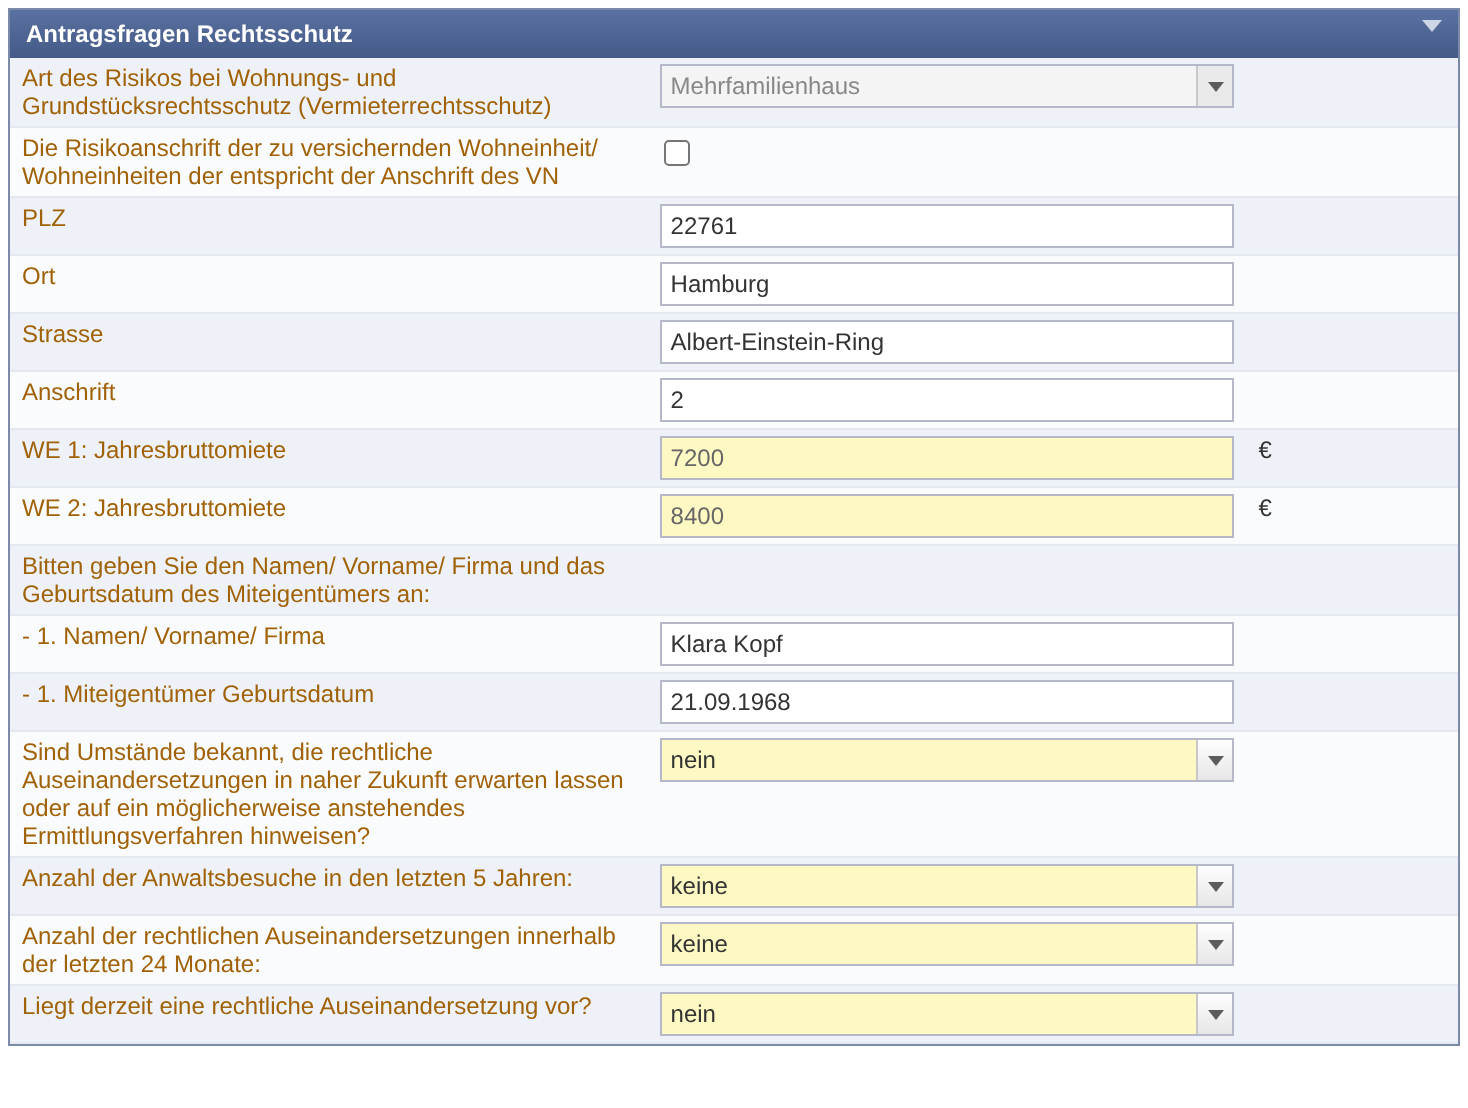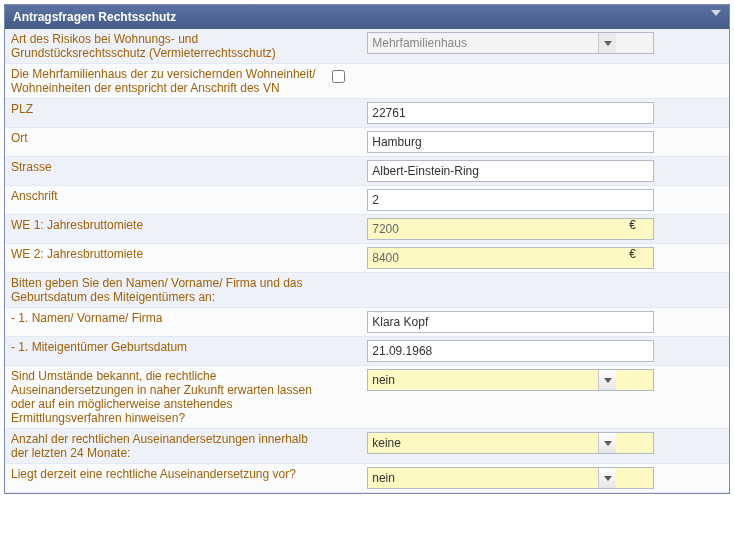--- a/index.html
+++ b/index.html
@@ -64,21 +64,20 @@
   .extra-cell1 { width: 40px; }
   .extra-cell2 { width: 40px; }
   input[type="text"] {
     width: 100%;
     height: 22px;
     border: 1px solid #b5b8c8;
     padding: 2px 4px;
     font-size: 12px;
     background: #fff;
     color: #333;
-    margin-left: 37px;
   }
   input[type="text"].readonly {
     background: #fef9c3;
     color: #666;
   }
   input[type="checkbox"] {
     margin: 3px 0 0 2px;
   }
   .select-wrap {
     position: relative;
@@ -138,21 +137,21 @@
                 <div class="arrow"></div>
               </div>
         </div>
       </td>
       <td class="suffix-cell"></td>
       <td class="extra-cell1"></td>
       <td class="extra-cell2"></td>
     </tr>
 
     <tr>
-      <td class="label-cell">Die Mehrfamilienhaus der zu versichernden Wohneinheit/ Wohneinheiten der entspricht der Anschrift des VN</td>
+      <td class="label-cell">Die Risikoanschrift der zu versichernden Wohneinheit/ Wohneinheiten der entspricht der Anschrift des VN</td>
       <td class="field-cell">
         <input type="checkbox" style="">
       </td>
       <td class="suffix-cell"></td>
       <td class="extra-cell1"></td>
       <td class="extra-cell2"></td>
     </tr>
 
     <tr>
       <td class="label-cell">PLZ</td>
@@ -234,20 +233,34 @@
           <div class="trigger">
                 <div class="arrow"></div>
               </div>
         </div>
       </td>
       <td class="suffix-cell"></td>
       <td class="extra-cell1"></td>
       <td class="extra-cell2"></td>
     </tr>
 
+    <tr>
+      <td class="label-cell">Anzahl der Anwaltsbesuche in den letzten 5 Jahren:</td>
+      <td class="field-cell">
+        <div class="select-wrap">
+          <input type="text" readonly="" value="keine" style="">
+          <div class="trigger">
+                <div class="arrow"></div>
+              </div>
+        </div>
+      </td>
+      <td class="suffix-cell"></td>
+      <td class="extra-cell1"></td>
+      <td class="extra-cell2"></td>
+    </tr>
 
     <tr>
       <td class="label-cell">Anzahl der rechtlichen Auseinandersetzungen innerhalb der letzten 24 Monate:</td>
       <td class="field-cell">
         <div class="select-wrap">
           <input type="text" readonly="" value="keine" style="">
           <div class="trigger">
                 <div class="arrow"></div>
               </div>
         </div>

